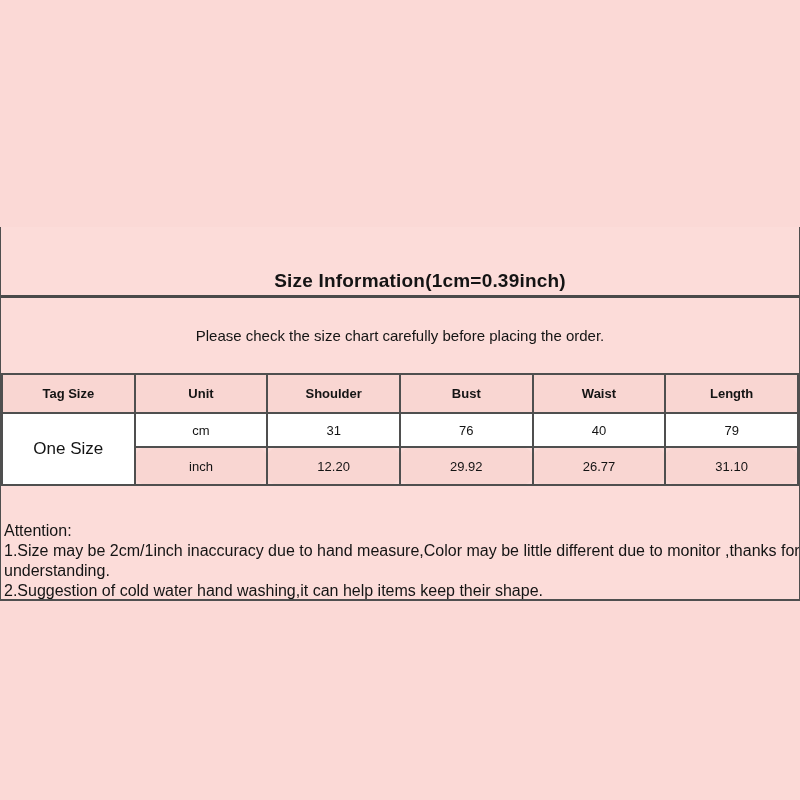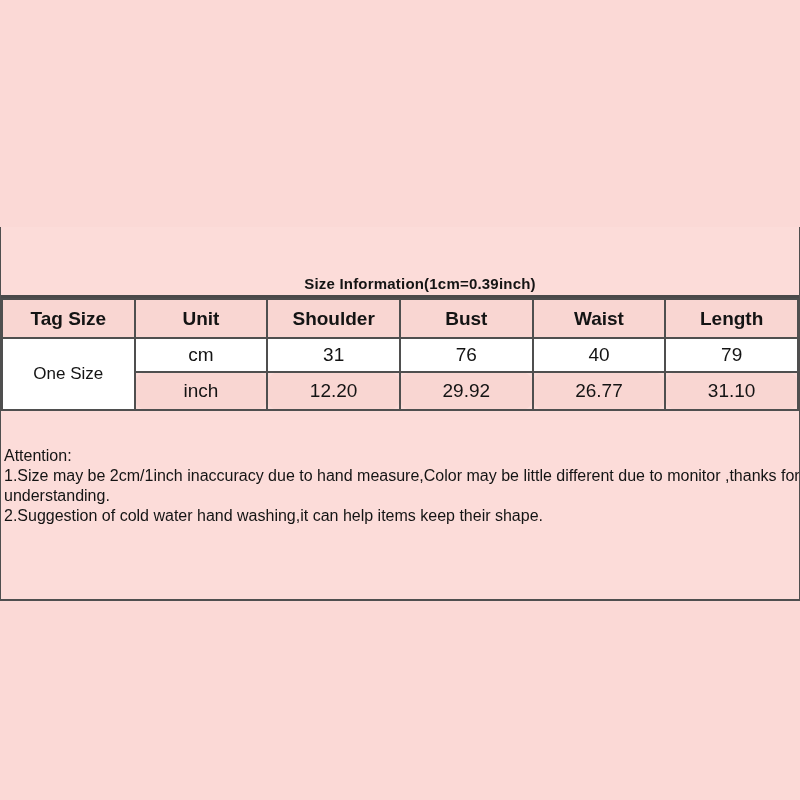--- a/index.html
+++ b/index.html
@@ -30,21 +30,21 @@
     flex-direction: column;
   }
   .title-section {
     height: 71px;
     box-sizing: border-box;
     border-bottom: 3px solid #4a4a4a;
     display: flex;
     align-items: flex-end;
     justify-content: center;
     padding-bottom: 3px;
-    font-size: 15px;
+    font-size: 19px;
     font-weight: bold;
     letter-spacing: 0.2px;
     padding-left: 40px;
   }
   .subtitle-section {
     height: 75px;
     display: flex;
     align-items: center;
     justify-content: center;
     font-size: 15px;
@@ -53,21 +53,21 @@
     width: 100%;
     border-collapse: collapse;
     table-layout: fixed;
   }
   table.size-table th,
   table.size-table td {
     border: 2px solid #4f4f4f;
     text-align: center;
     vertical-align: middle;
     padding: 0;
-    font-size: 19px;
+    font-size: 13px;
   }
   table.size-table thead th {
     background: #f9d6d2;
     font-weight: bold;
     height: 37px;
   }
   tr.row-cm td {
     background: #ffffff;
     height: 32px;
   }
@@ -93,20 +93,21 @@
     white-space: nowrap;
   }
 </style>
 </head>
 <body>
 
 <div class="content-box">
 
   <div class="title-section">Size Information(1cm=0.39inch)</div>
 
+  <div class="subtitle-section">Please check the size chart carefully before placing the order.</div>
 
   <table class="size-table">
     <thead>
       <tr>
         <th>Tag Size</th>
         <th>Unit</th>
         <th>Shoulder</th>
         <th>Bust</th>
         <th>Waist</th>
         <th>Length</th>

